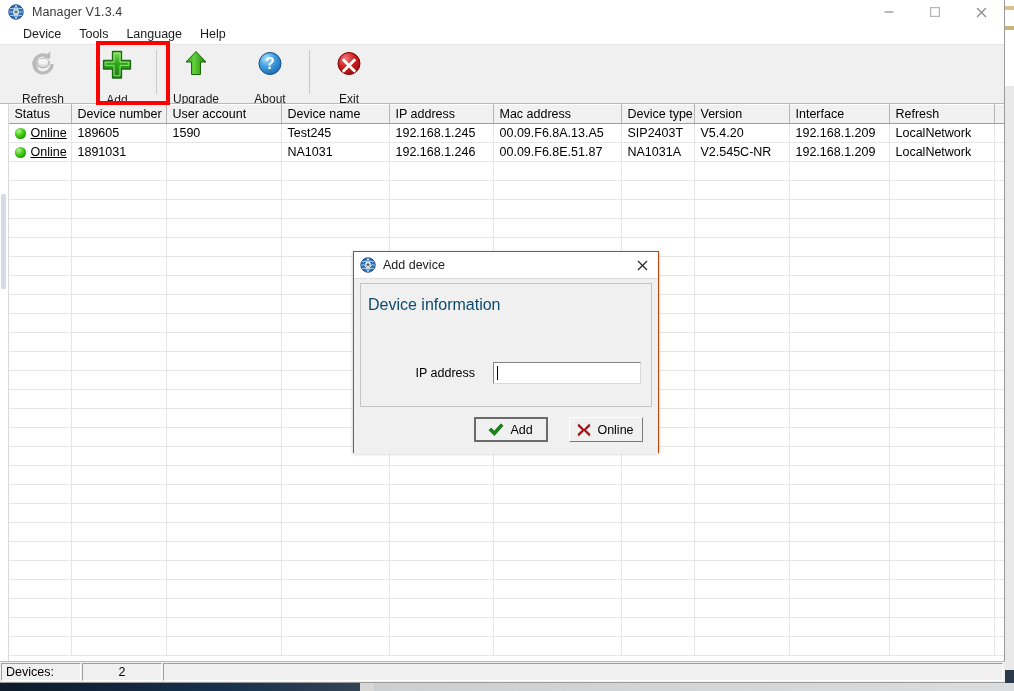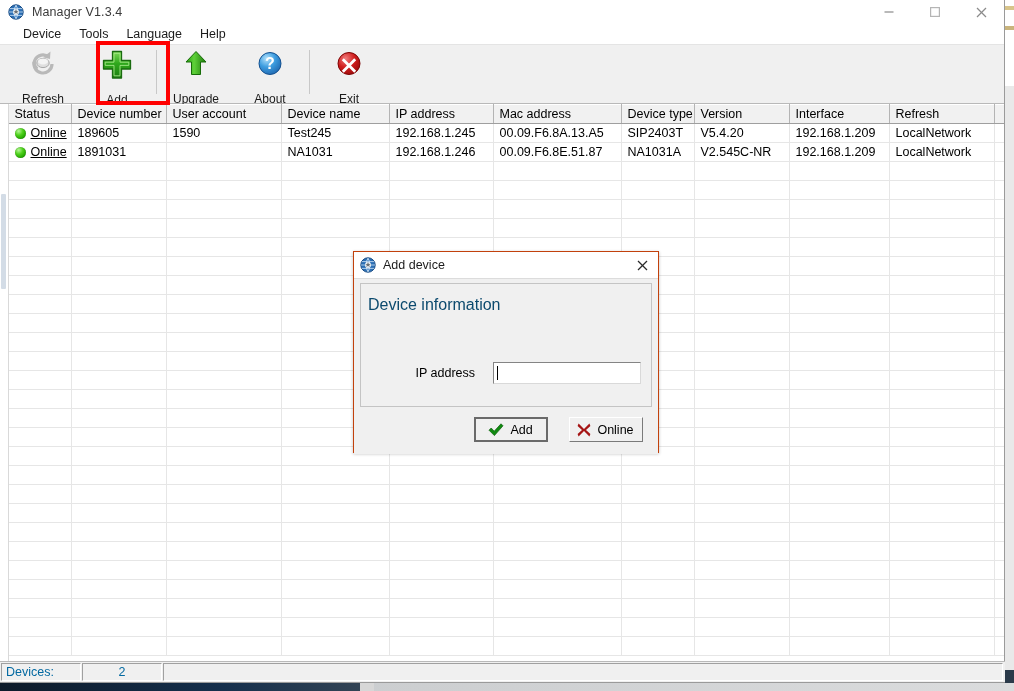--- a/index.html
+++ b/index.html
@@ -194,21 +194,21 @@
     background: #f0f0f0;
     border-top: 1px solid #b9b9b9;
     display: flex; align-items: stretch;
     box-sizing: border-box;
   }
   .sb-panel {
     border: 1px solid;
     border-color: #a0a0a0 #ffffff #ffffff #a0a0a0;
     margin: 1px 0 1px 1px;
     display: flex; align-items: center;
-    font-size: 12.5px; color: #0369a1;
+    font-size: 12.5px; color: #000000;
     box-sizing: border-box;
   }
   .sb-devices { width: 80px; padding-left: 4px; }
   .sb-count { width: 80px; justify-content: center; }
   .sb-rest { flex: 1; margin-right: 2px; }
 
   
   .dialog {
     position: absolute;
     left: 353px; top: 251px;

